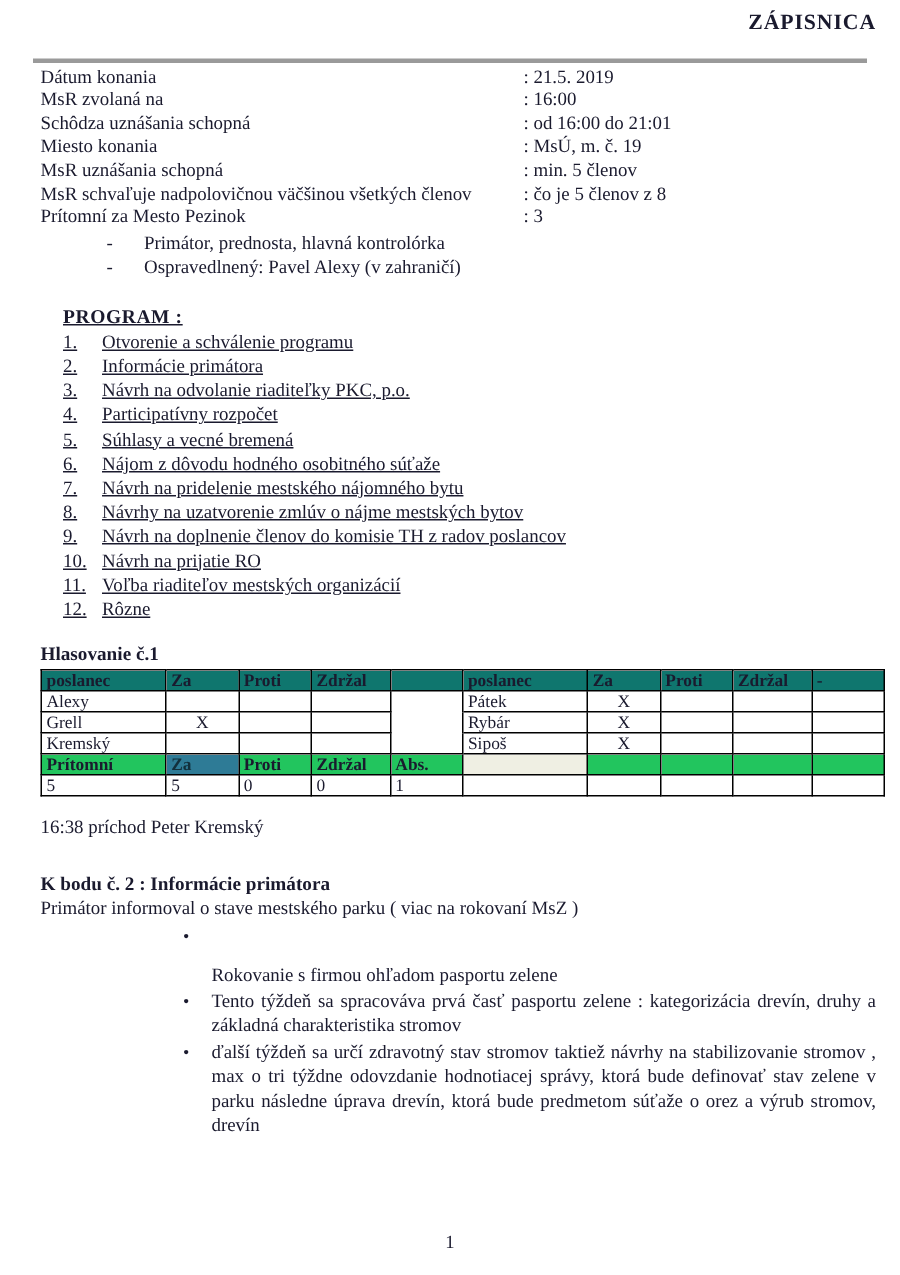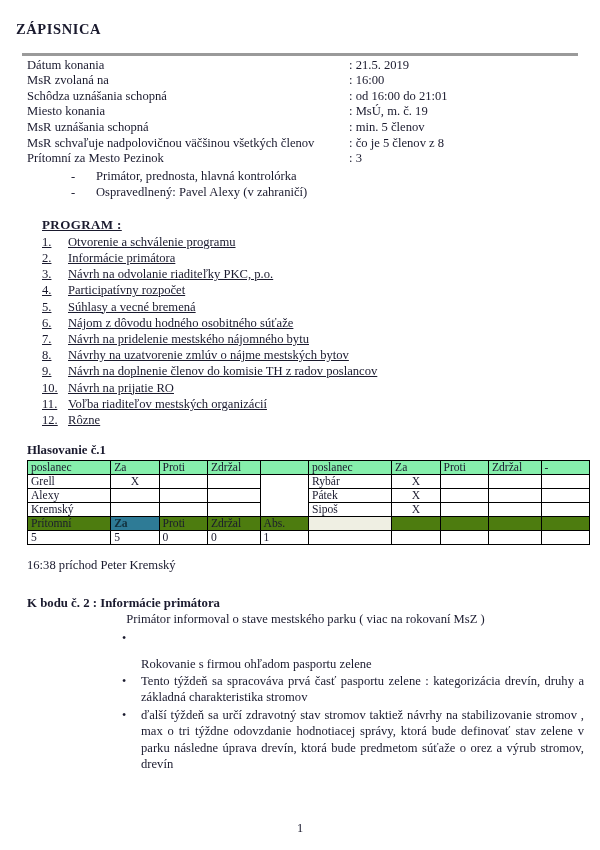--- a/index.html
+++ b/index.html
@@ -17,21 +17,21 @@
   }
   .page {
     width: 600px;
     height: 850px;
     position: relative;
     box-sizing: border-box;
     padding: 0 16px;
   }
 
   
-  .title-block { padding-top: 20px; text-align: left; }
+  .title-block { padding-top: 6px; text-align: right; }
   .doc-title {
     font-size: 14.5px;
     font-weight: bold;
     letter-spacing: 0.6px;
     line-height: 1.35;
   }
   .doc-subtitle {
     font-size: 13.5px;
     line-height: 1.4;
     margin-top: 2px;
@@ -85,22 +85,22 @@
   }
   table.vote td {
     border: 1px solid #000000;
     height: 13px;
     padding: 0 0 0 3px;
     line-height: 13px;
     vertical-align: middle;
     overflow: hidden;
     white-space: nowrap;
   }
-  table.vote td.hdr { font-weight: normal; background: #86efac; }
-  table.vote td.sum { background: #4d7c0f; }
+  table.vote td.hdr { font-weight: bold; background: #0f766e; }
+  table.vote td.sum { background: #22c55e; font-weight: bold; }
   table.vote td.teal { background: #2e7b96; color: #12303c; font-weight: bold; }
   table.vote td.gap { border-top: none; border-bottom: none; border-left: none; border-right: 1px solid #000; background: #ffffff; }
   table.vote td.gap-sum { border: 1px solid #000; border-left: none; background: #efefe3; }
   table.vote td.blank { background: #ffffff; }
   .c-name { width: 75px; }
   .c-za   { width: 42px; }
   .c-pr   { width: 42px; }
   .c-zd   { width: 46px; }
   .c-ab   { width: 42px; }
   .center { text-align: center; padding-left: 0 !important; }
@@ -109,21 +109,21 @@
   .arrivals {
     margin-top: 13px;
     padding-left: 11px;
     font-size: 12.6px;
     line-height: 15.6px;
   }
 
   
   .section { margin-top: 22px; padding-left: 11px; }
   .section-title { font-weight: bold; font-size: 12.8px; }
-  .section-intro { font-size: 12.6px; line-height: 15.8px; margin-top: 1px; text-align: center; }
+  .section-intro { font-size: 12.6px; line-height: 15.8px; margin-top: 1px; }
   .bullets { margin-top: 2px; padding-left: 95px; font-size: 12.6px; }
   .bullet { display: flex; line-height: 16.4px; margin-top: 1px; }
   .bullet .dot { width: 19px; flex: 0 0 19px; font-size: 12px; }
   .bullet .btext { flex: 1; text-align: justify; }
   .bullet .btext.nojust { text-align: left; margin-top: 26px; }
 
   
   .footer {
     position: absolute;
     left: 0;
@@ -249,38 +249,38 @@
           <td class="hdr c-pr">Proti</td>
           <td class="hdr c-zd">Zdržal</td>
           <td class="hdr c-ab"></td>
           <td class="hdr c-name">poslanec</td>
           <td class="hdr c-za">Za</td>
           <td class="hdr c-pr">Proti</td>
           <td class="hdr c-zd">Zdržal</td>
           <td class="hdr c-ab">-</td>
         </tr>
         <tr>
+          <td class="c-name">Alexy</td>
+          <td class="c-za center"></td>
+          <td class="c-pr center"></td>
+          <td class="c-zd center"></td>
+          <td class="gap c-ab"></td>
+          <td class="c-name">Pátek</td>
+          <td class="c-za center">X</td>
+          <td class="c-pr center"></td>
+          <td class="c-zd center"></td>
+          <td class="c-ab"></td>
+        </tr>
+        <tr>
           <td class="c-name">Grell</td>
           <td class="c-za center">X</td>
           <td class="c-pr center"></td>
           <td class="c-zd center"></td>
           <td class="gap c-ab"></td>
           <td class="c-name">Rybár</td>
-          <td class="c-za center">X</td>
-          <td class="c-pr center"></td>
-          <td class="c-zd center"></td>
-          <td class="c-ab"></td>
-        </tr>
-        <tr>
-          <td class="c-name">Alexy</td>
-          <td class="c-za center"></td>
-          <td class="c-pr center"></td>
-          <td class="c-zd center"></td>
-          <td class="gap c-ab"></td>
-          <td class="c-name">Pátek</td>
           <td class="c-za center">X</td>
           <td class="c-pr center"></td>
           <td class="c-zd center"></td>
           <td class="c-ab"></td>
         </tr>
         <tr>
           <td class="c-name">Kremský</td>
           <td class="c-za center"></td>
           <td class="c-pr center"></td>
           <td class="c-zd center"></td>

